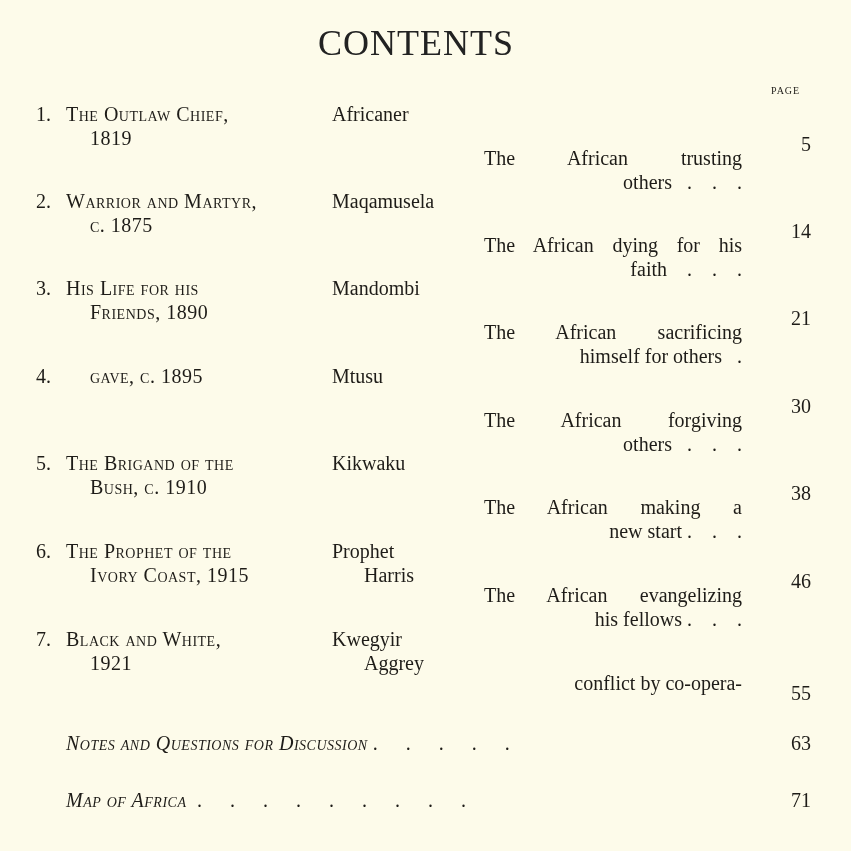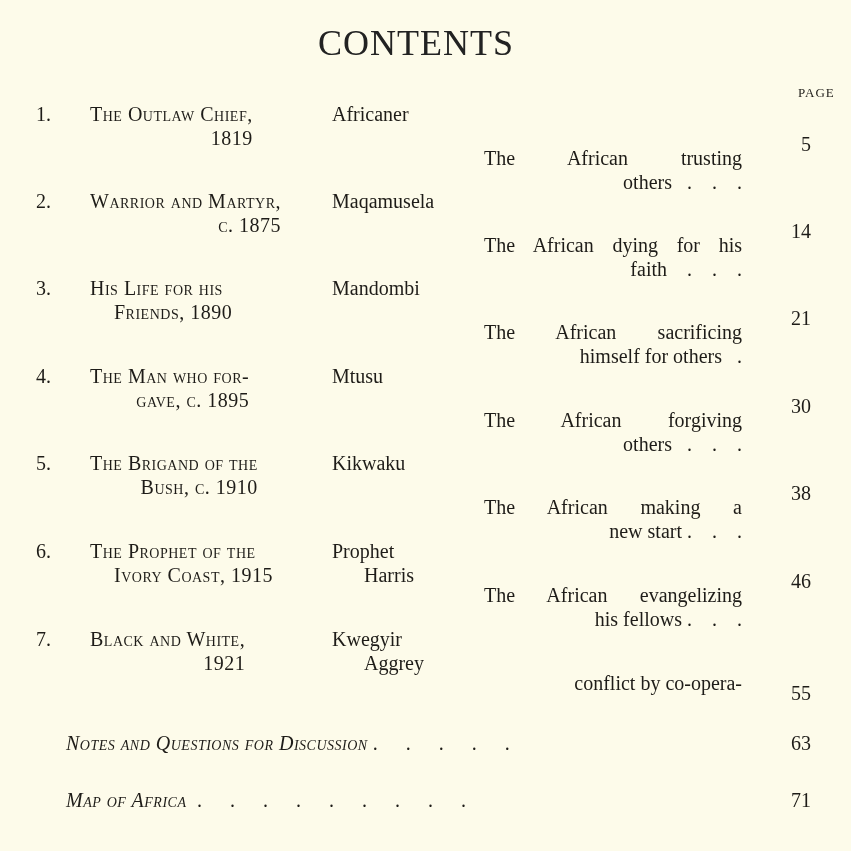--- a/index.html
+++ b/index.html
@@ -9,27 +9,27 @@
       color: #1e1c18;
       font-family: "Liberation Serif", "DejaVu Serif", serif;
       position: relative;
     }
     .title {
       position: absolute; left: 0; width: 832px; top: 22px;
       text-align: center; font-size: 36px; letter-spacing: 1px;
       color: #222;
     }
     .page-label {
-      position: absolute; left: 798px; top: 85px;
-      font-size: 13px; letter-spacing: 1px; font-variant: small-caps;
+      position: absolute; left: 771px; top: 85px;
+      font-size: 10px; letter-spacing: 1px; font-variant: small-caps;
     }
     .entry { position: absolute; left: 0; width: 851px; font-size: 20px; line-height: 24px; }
     .num { position: absolute; left: 36px; }
-    .chap { position: absolute; left: 66px; font-variant: small-caps; letter-spacing: 0.5px; margin-left: 24px; }
-    .chap .l2 { display: block; padding-left: 24px; text-align: right; }
+    .chap { position: absolute; left: 66px; font-variant: small-caps; letter-spacing: 0.5px; }
+    .chap .l2 { display: block; padding-left: 24px; }
     .person { position: absolute; left: 332px; }
     .person .l2 { display: block; padding-left: 32px; }
     .desc { position: absolute; left: 484px; width: 258px; margin-top: 44px; }
     .desc .l1 { display: block; text-align: justify; text-align-last: justify; }
     .desc .l2 { display: block; padding-left: 22px; text-align: right; }
     .desc .l3 { display: block; padding-left: 22px; }
     .dots { letter-spacing: 0; white-space: pre; }
     .pg { position: absolute; right: 40px; text-align: right; }
     .extra { position: absolute; left: 66px; font-variant: small-caps; font-size: 20px; letter-spacing: 0.5px; white-space: pre; font-style: italic; }
   </style>
@@ -67,21 +67,21 @@
   <span class="person"><span>Mandombi</span><span class="l2"></span></span>
   <span class="desc">
       <span class="l1">The African sacrificing</span>
       <span class="l2 dots">himself for others   .</span>
     </span>
   <span class="pg" style="top:30px">21</span>
 </div>
 
 <div class="entry" style="top:364px">
   <span class="num">4.</span>
-  <span class="chap"><span>The Man who for-</span><span class="l2">gave, c. 1895</span></span>
+  <span class="chap"><span class="l2">gave, c. 1895</span></span>
   <span class="person"><span>Mtusu</span><span class="l2"></span></span>
   <span class="desc">
       <span class="l1">The African forgiving</span>
       <span class="l2 dots">others   .    .    .</span>
     </span>
   <span class="pg" style="top:30px">30</span>
 </div>
 
 <div class="entry" style="top:451px">
   <span class="num">5.</span>

